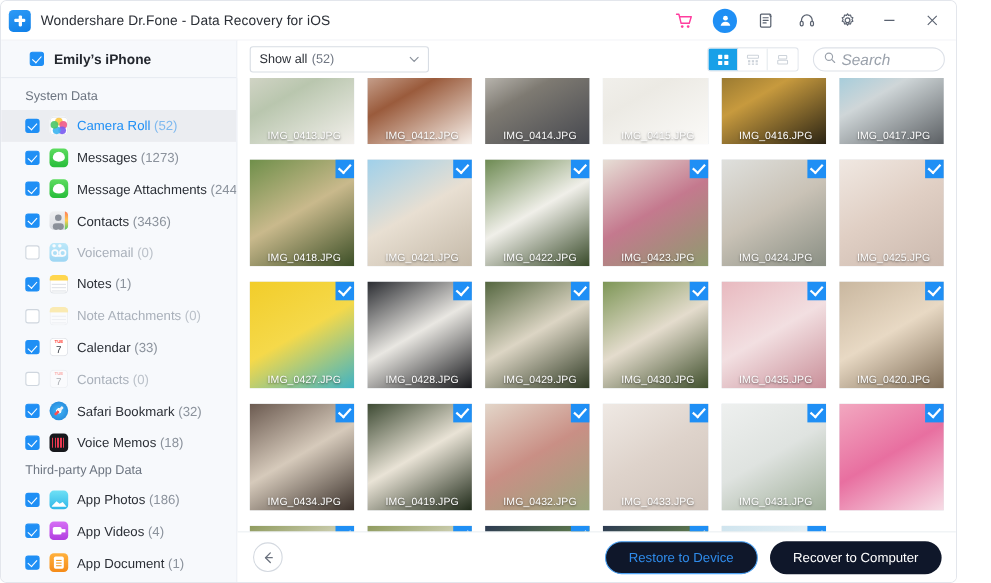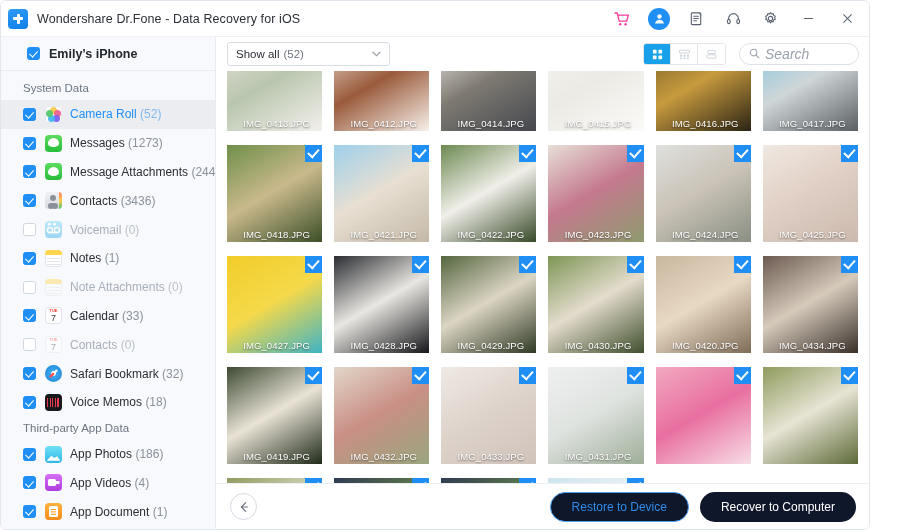--- a/index.html
+++ b/index.html
@@ -521,20 +521,25 @@
               <div class="ph-img" style="background:linear-gradient(150deg,#54663f 0%,#dcd5c4 48%,#2f3a24 100%)"></div>
               <div class="chk"></div>
               <div class="fname">IMG_0429.JPG</div>
             </div>
             <div class="thumb">
               <div class="ph-img" style="background:linear-gradient(150deg,#7d9656 0%,#e4dccd 48%,#3f4f2c 100%)"></div>
               <div class="chk"></div>
               <div class="fname">IMG_0430.JPG</div>
             </div>
             <div class="thumb">
+              <div class="ph-img" style="background:linear-gradient(150deg,#e8b9bf 0%,#f2dfe1 48%,#c98f99 100%)"></div>
+              <div class="chk"></div>
+              <div class="fname">IMG_0435.JPG</div>
+            </div>
+            <div class="thumb">
               <div class="ph-img" style="background:linear-gradient(150deg,#c9b79f 0%,#e8d9c4 48%,#7e6c56 100%)"></div>
               <div class="chk"></div>
               <div class="fname">IMG_0420.JPG</div>
             </div>
             <div class="thumb">
               <div class="ph-img" style="background:linear-gradient(150deg,#6b5a50 0%,#d6cabb 48%,#3a302a 100%)"></div>
               <div class="chk"></div>
               <div class="fname">IMG_0434.JPG</div>
             </div>
             <div class="thumb">

